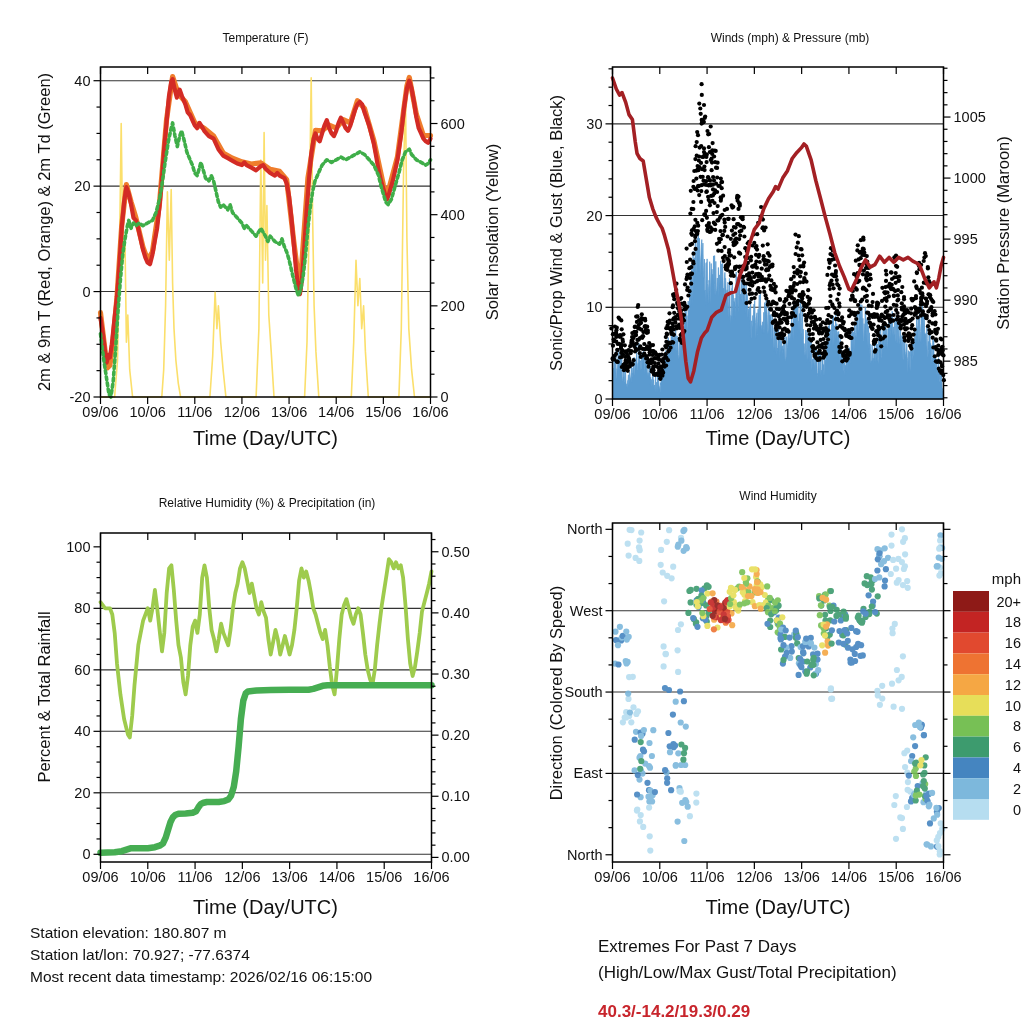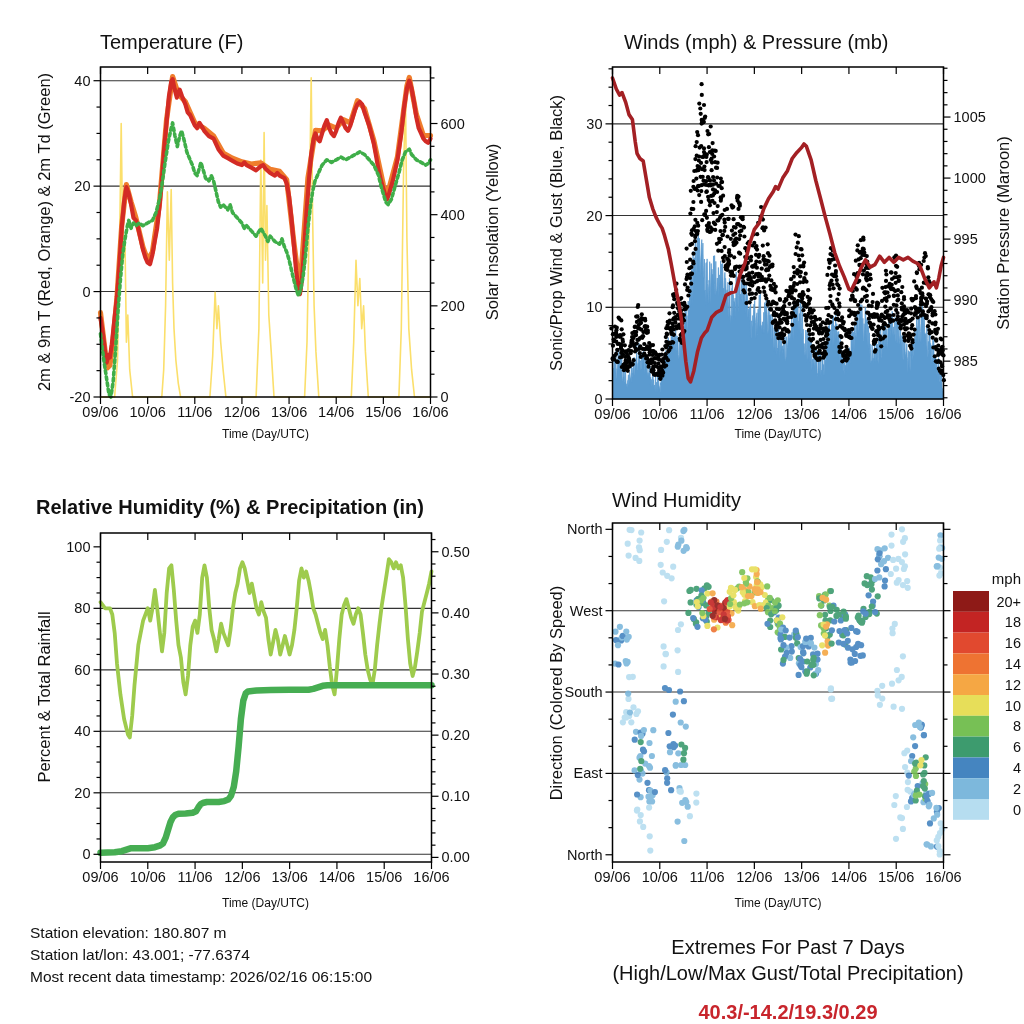--- a/index.html
+++ b/index.html
@@ -1,24 +1,24 @@
 <!DOCTYPE html>
 <html><head>
 <meta charset="utf-8">
 <style>
   html,body{margin:0;padding:0;background:#fff;}
   .page{position:relative;width:1024px;height:1024px;background:#fff;overflow:hidden;
         font-family:"Liberation Sans",sans-serif;color:#111;}
   .abs{position:absolute;}
-  .ttl{font-size:20px;text-align:left;white-space:nowrap;}
-  .xlab{font-size:12px;text-align:center;}
+  .ttl{font-size:12px;text-align:center;white-space:nowrap;}
+  .xlab{font-size:20px;text-align:center;}
   .rot{width:340px;height:22px;line-height:22px;text-align:center;font-size:16.5px;
        transform:rotate(-90deg);white-space:nowrap;}
   .info{font-size:15.5px;line-height:22px;}
-  .ext{font-size:20px;line-height:26px;text-align:center;}
+  .ext{font-size:17px;line-height:26px;text-align:left;}
   .ext .vals{font-weight:bold;margin-top:13px;}
   svg text{font-family:"Liberation Sans",sans-serif;fill:#111;}
 </style>
 </head>
 <body>
 
 <div class="page">
   <svg id="plot" width="1024" height="1024" viewBox="0 0 1024 1024">
       <g>
         <line x1="100.5" x2="430.5" y1="291.5686900958466" y2="291.5686900958466" stroke="#333" stroke-width="1.1"></line>
@@ -2467,41 +2467,41 @@
         <rect x="953" y="778.2" width="36" height="20.8" fill="#7db8dc"></rect>
         <text x="1021" y="793.7" text-anchor="end" font-size="14.5px">2</text>
         <rect x="953" y="799" width="36" height="20.8" fill="#b6ddf0"></rect>
         <text x="1021" y="814.5" text-anchor="end" font-size="14.5px">0</text>
       </g>
     </svg>
 
   
   <div class="abs ttl" style="left:100px;top:31px;width:331px;">Temperature (F)</div>
   <div class="abs ttl" style="left:624px;top:31px;width:332px;">Winds (mph) &amp; Pressure (mb)</div>
-  <div class="abs ttl" style="left:36px;top:496px;width:462px;font-weight:bold;">Relative Humidity (%) &amp; Precipitation (in)</div>
+  <div class="abs ttl" style="left:36px;top:496px;width:462px;">Relative Humidity (%) &amp; Precipitation (in)</div>
   <div class="abs ttl" style="left:612px;top:489px;width:332px;">Wind Humidity</div>
 
   
   <div class="abs rot" style="left:-126px;top:221px;">2m &amp; 9m T (Red, Orange) &amp; 2m Td (Green)</div>
   <div class="abs rot" style="left:322px;top:221px;">Solar Insolation (Yellow)</div>
   <div class="abs rot" style="left:386px;top:222px;">Sonic/Prop Wind &amp; Gust (Blue, Black)</div>
   <div class="abs rot" style="left:833px;top:222px;">Station Pressure (Maroon)</div>
   <div class="abs rot" style="left:-126px;top:686px;">Percent &amp; Total Rainfall</div>
   <div class="abs rot" style="left:386px;top:682px;">Direction (Colored By Speed)</div>
 
   
   <div class="abs xlab" style="left:100px;top:427px;width:331px;">Time (Day/UTC)</div>
   <div class="abs xlab" style="left:612px;top:427px;width:332px;">Time (Day/UTC)</div>
   <div class="abs xlab" style="left:100px;top:896px;width:331px;">Time (Day/UTC)</div>
   <div class="abs xlab" style="left:612px;top:896px;width:332px;">Time (Day/UTC)</div>
 
   
   <div class="abs info" style="left:30px;top:922px;">
     <div>Station elevation: 180.807 m</div>
-    <div>Station lat/lon: 43.001; -77.6374</div>
+    <div>Station lat/lon: 70.927; -77.6374</div>
     <div>Most recent data timestamp: 2026/02/16 06:15:00</div>
   </div>
 
   
   <div class="abs ext" style="left:598px;top:934px;width:380px;">
     <div>Extremes For Past 7 Days</div>
     <div>(High/Low/Max Gust/Total Precipitation)</div>
     <div class="vals" style="color: rgb(200, 37, 44);">40.3/-14.2/19.3/0.29</div>
   </div>
 </div>

